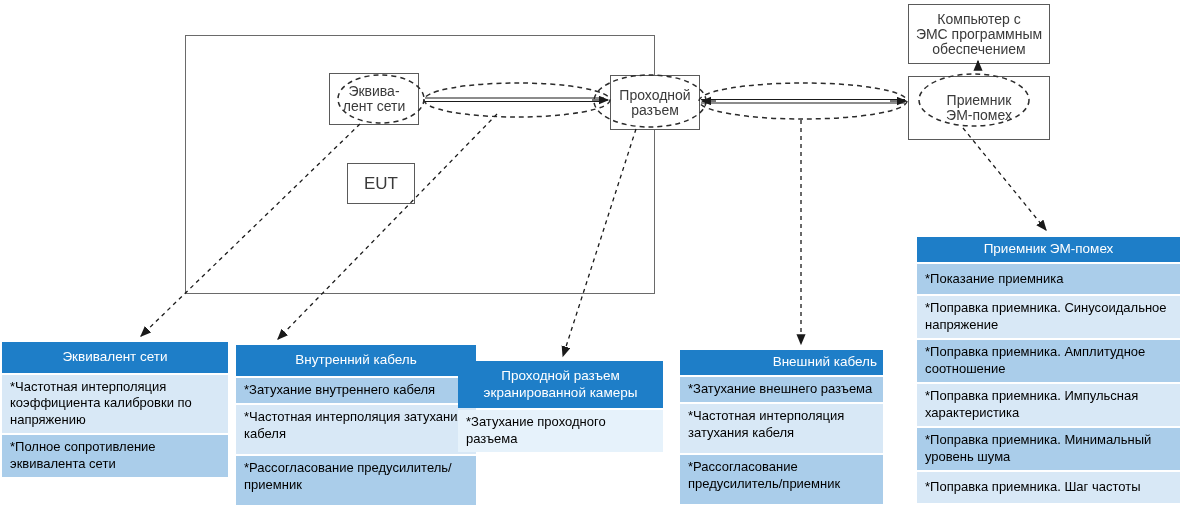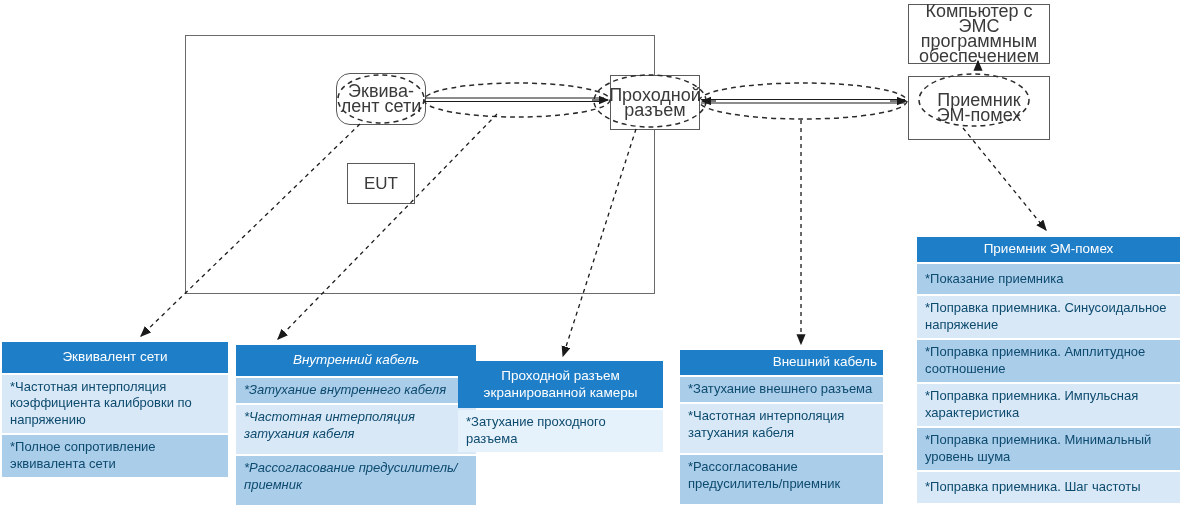--- a/index.html
+++ b/index.html
@@ -4,34 +4,34 @@
 <style>
   html,body{margin:0;padding:0;background:#fff;}
   .canvas{
     position:relative;width:1181px;height:515px;background:#fff;overflow:hidden;
     font-family:"Liberation Sans", sans-serif;
   }
   
   .dbox{
     position:absolute;border:1px solid #5a5a5a;background:#fff;
     display:flex;align-items:center;justify-content:center;text-align:center;
-    color:#3a3a3a;font-size:18px;line-height:15px;white-space:pre-line;
+    color:#3a3a3a;font-size:14px;line-height:15px;white-space:pre-line;
   }
   .chamber{
     position:absolute;left:185px;top:35px;width:468px;height:257px;
     border:1.5px solid #6a6a6a;background:transparent;
   }
   .overlay{position:absolute;left:0;top:0;z-index:5;pointer-events:none;}
   
   .ptable{position:absolute;font-size:13px;line-height:16.5px;}
   .ptable .thead{
     color:#fff;text-align:center;padding:7px 20px;white-space:pre-line;
     font-size:13.5px;
   }
-  .ptable .row{color:#0c4a6e;padding:4px 8px 5px 8px;margin-top:2px;}
+  .ptable .row{color:#000000;padding:4px 8px 5px 8px;margin-top:2px;}
   .tone-m{background:#aacdea;}
   .tone-l{background:#d8e8f6;}
   .tone-xl{background:#e6f2fb;}
 </style>
 </head>
 <body>
 
 <div class="canvas">
 
   <div class="chamber"></div>
@@ -45,21 +45,21 @@
   <div class="dbox" style="left:908px;top:76px;width:140px;height:62px;">
     <span>Приемник
 ЭМ-помех</span>
   </div>
 
   <div class="dbox" style="left:610px;top:75px;width:88px;height:53px;">
     <span>Проходной
 разъем</span>
   </div>
 
-  <div class="dbox" style="left:336px;top:73px;width:88px;height:50px;border-radius:14px;">
+  <div class="dbox" style="left:329px;top:73px;width:88px;height:50px;">
     <span>Эквива-
 лент сети</span>
   </div>
 
   <div class="dbox" style="left:347px;top:163px;width:66px;height:39px;font-size:17px;">
     <span>EUT</span>
   </div>
 
   <svg class="overlay" width="1181" height="515" viewBox="0 0 1181 515">
     <defs>
@@ -92,21 +92,21 @@
     <line x1="801" y1="120" x2="801" y2="344" stroke="#1a1a1a" stroke-width="1.3" stroke-dasharray="4 4" marker-end="url(#arr)"></line>
     <line x1="963" y1="128" x2="1046" y2="230" stroke="#1a1a1a" stroke-width="1.3" stroke-dasharray="4 4" marker-end="url(#arr)"></line>
   </svg>
 
   <div class="ptable" style="left:2px;top:342px;width:226px;">
     <div class="thead" style="background:#1e7ec8;">Эквивалент сети</div>
     <div class="row tone-l">*Частотная интерполяция коэффициента калибровки по напряжению</div>
     <div class="row tone-m">*Полное сопротивление эквивалента сети</div>
   </div>
 
-  <div class="ptable" style="left:236px;top:345px;width:240px;font-style:italic;">
+  <div class="ptable" style="left:236px;top:345px;width:240px;">
     <div class="thead" style="background:#1e7ec8;">Внутренний кабель</div>
     <div class="row tone-m">*Затухание внутреннего кабеля</div>
     <div class="row tone-l" style="padding-bottom:12px;">*Частотная интерполяция затухания кабеля</div>
     <div class="row tone-m" style="padding-bottom:12px;">*Рассогласование предусилитель/приемник</div>
   </div>
 
   <div class="ptable" style="left:458px;top:361px;width:205px;">
     <div class="thead" style="background:#1e7ec8;">Проходной разъем
 экранированной камеры</div>
     <div class="row tone-xl">*Затухание проходного разъема</div>

